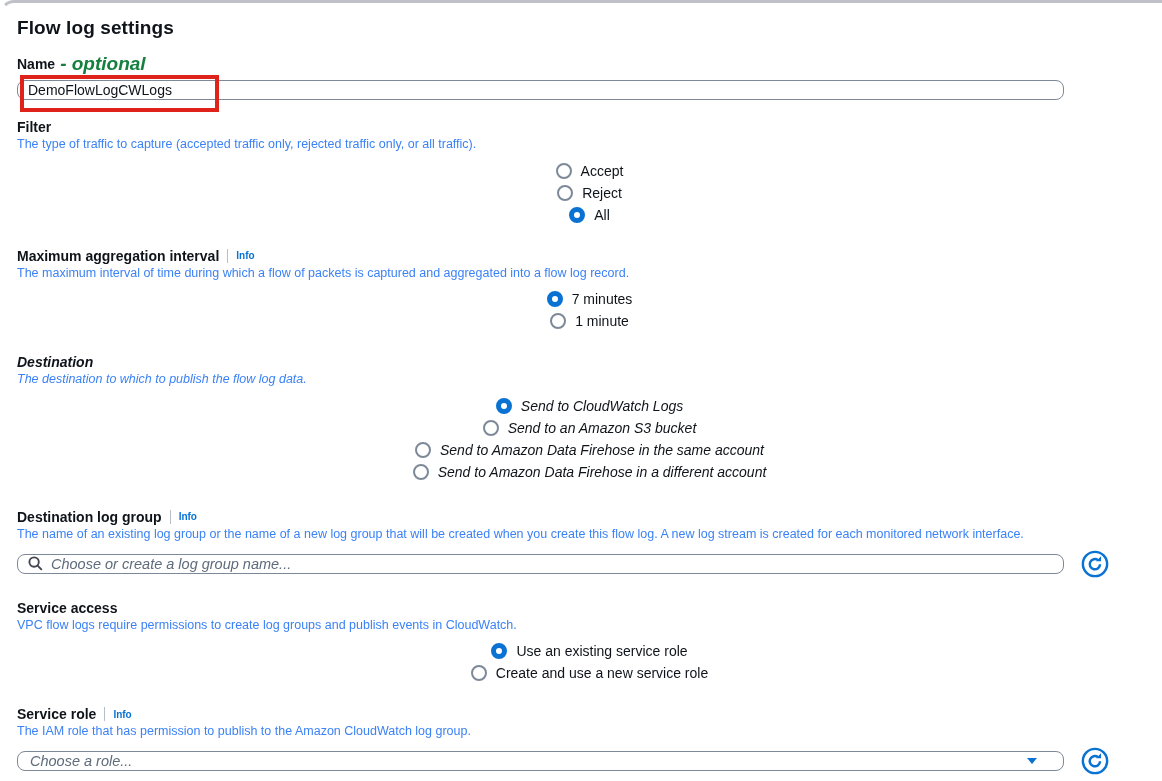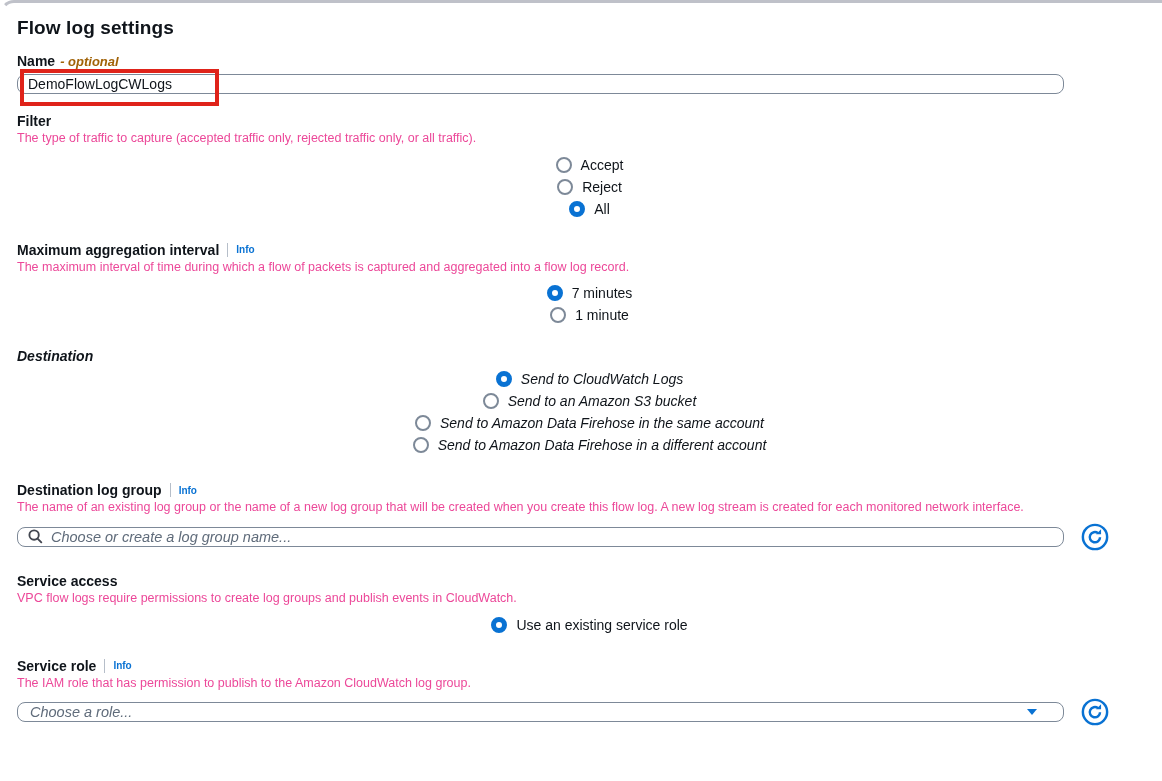--- a/index.html
+++ b/index.html
@@ -16,24 +16,24 @@
     border-top-left-radius: 14px;
     padding: 14px 0 0 14px;
   }
   .page-title {
     font-size: 19px; font-weight: 700; color: #0f141a;
     margin-bottom: 14px; letter-spacing: 0.1px;
   }
   .section { margin-bottom: 22px; }
   .label-row { display: flex; align-items: center; margin-bottom: 2px; }
   .field-label { font-size: 14px; font-weight: 700; color: #0f141a; }
-  .optional-suffix { font-size: 13px; font-weight: 700; font-style: italic; margin-left: 5px; color: #a16207; text-align: center; }
+  .optional-suffix { font-size: 19px; font-weight: 700; font-style: italic; margin-left: 5px; color: #15803d; text-align: center; }
   .info-divider { width: 1px; height: 14px; background: #b6bec9; margin: 0 8px; }
   .info-link { font-size: 10px; font-weight: 700; color: #0972d3; text-decoration: none; cursor: pointer; }
-  .description { font-size: 12.5px; color: #ec4899; margin-bottom: 7px; line-height: 1.25; }
+  .description { font-size: 12.5px; color: #3b82f6; margin-bottom: 7px; line-height: 1.25; }
   .text-input, .search-box, .select-box {
     width: 1047px; height: 20px;
     border: 1px solid #7d8998; border-radius: 8px;
     background: #fff; font-size: 14px; color: #0f141a;
     display: flex; align-items: center;
   }
   .text-input { padding: 0 10px; font-family: "Liberation Sans", sans-serif; outline: none; }
   .input-wrap { position: relative; margin-top: 5px; width: 1047px; }
   .red-highlight {
     position: absolute; left: 3px; top: -5px;
@@ -115,20 +115,21 @@
         <span class="radio"></span>
         <span class="radio-label">1 minute</span>
       </div>
     </div>
   </div>
 
   <div class="section" style="margin-bottom:26px;font-style:italic;">
     <div class="label-row">
       <span class="field-label">Destination</span>
     </div>
+    <div class="description">The destination to which to publish the flow log data.</div>
     <div class="radio-group">
       <div class="radio-row">
         <span class="radio selected"></span>
         <span class="radio-label">Send to CloudWatch Logs</span>
       </div>
       <div class="radio-row">
         <span class="radio"></span>
         <span class="radio-label">Send to an Amazon S3 bucket</span>
       </div>
       <div class="radio-row">
@@ -174,20 +175,24 @@
   <div class="section">
     <div class="label-row">
       <span class="field-label">Service access</span>
     </div>
     <div class="description">VPC flow logs require permissions to create log groups and publish events in CloudWatch.</div>
     <div class="radio-group">
       <div class="radio-row">
         <span class="radio selected"></span>
         <span class="radio-label">Use an existing service role</span>
       </div>
+      <div class="radio-row">
+        <span class="radio"></span>
+        <span class="radio-label">Create and use a new service role</span>
+      </div>
     </div>
   </div>
 
   <div class="section">
     <div class="label-row">
       <span class="field-label">Service role</span>
       <span class="info-divider"></span>
       <a class="info-link">Info</a>
     </div>
     <div class="description">The IAM role that has permission to publish to the Amazon CloudWatch log group.</div>

